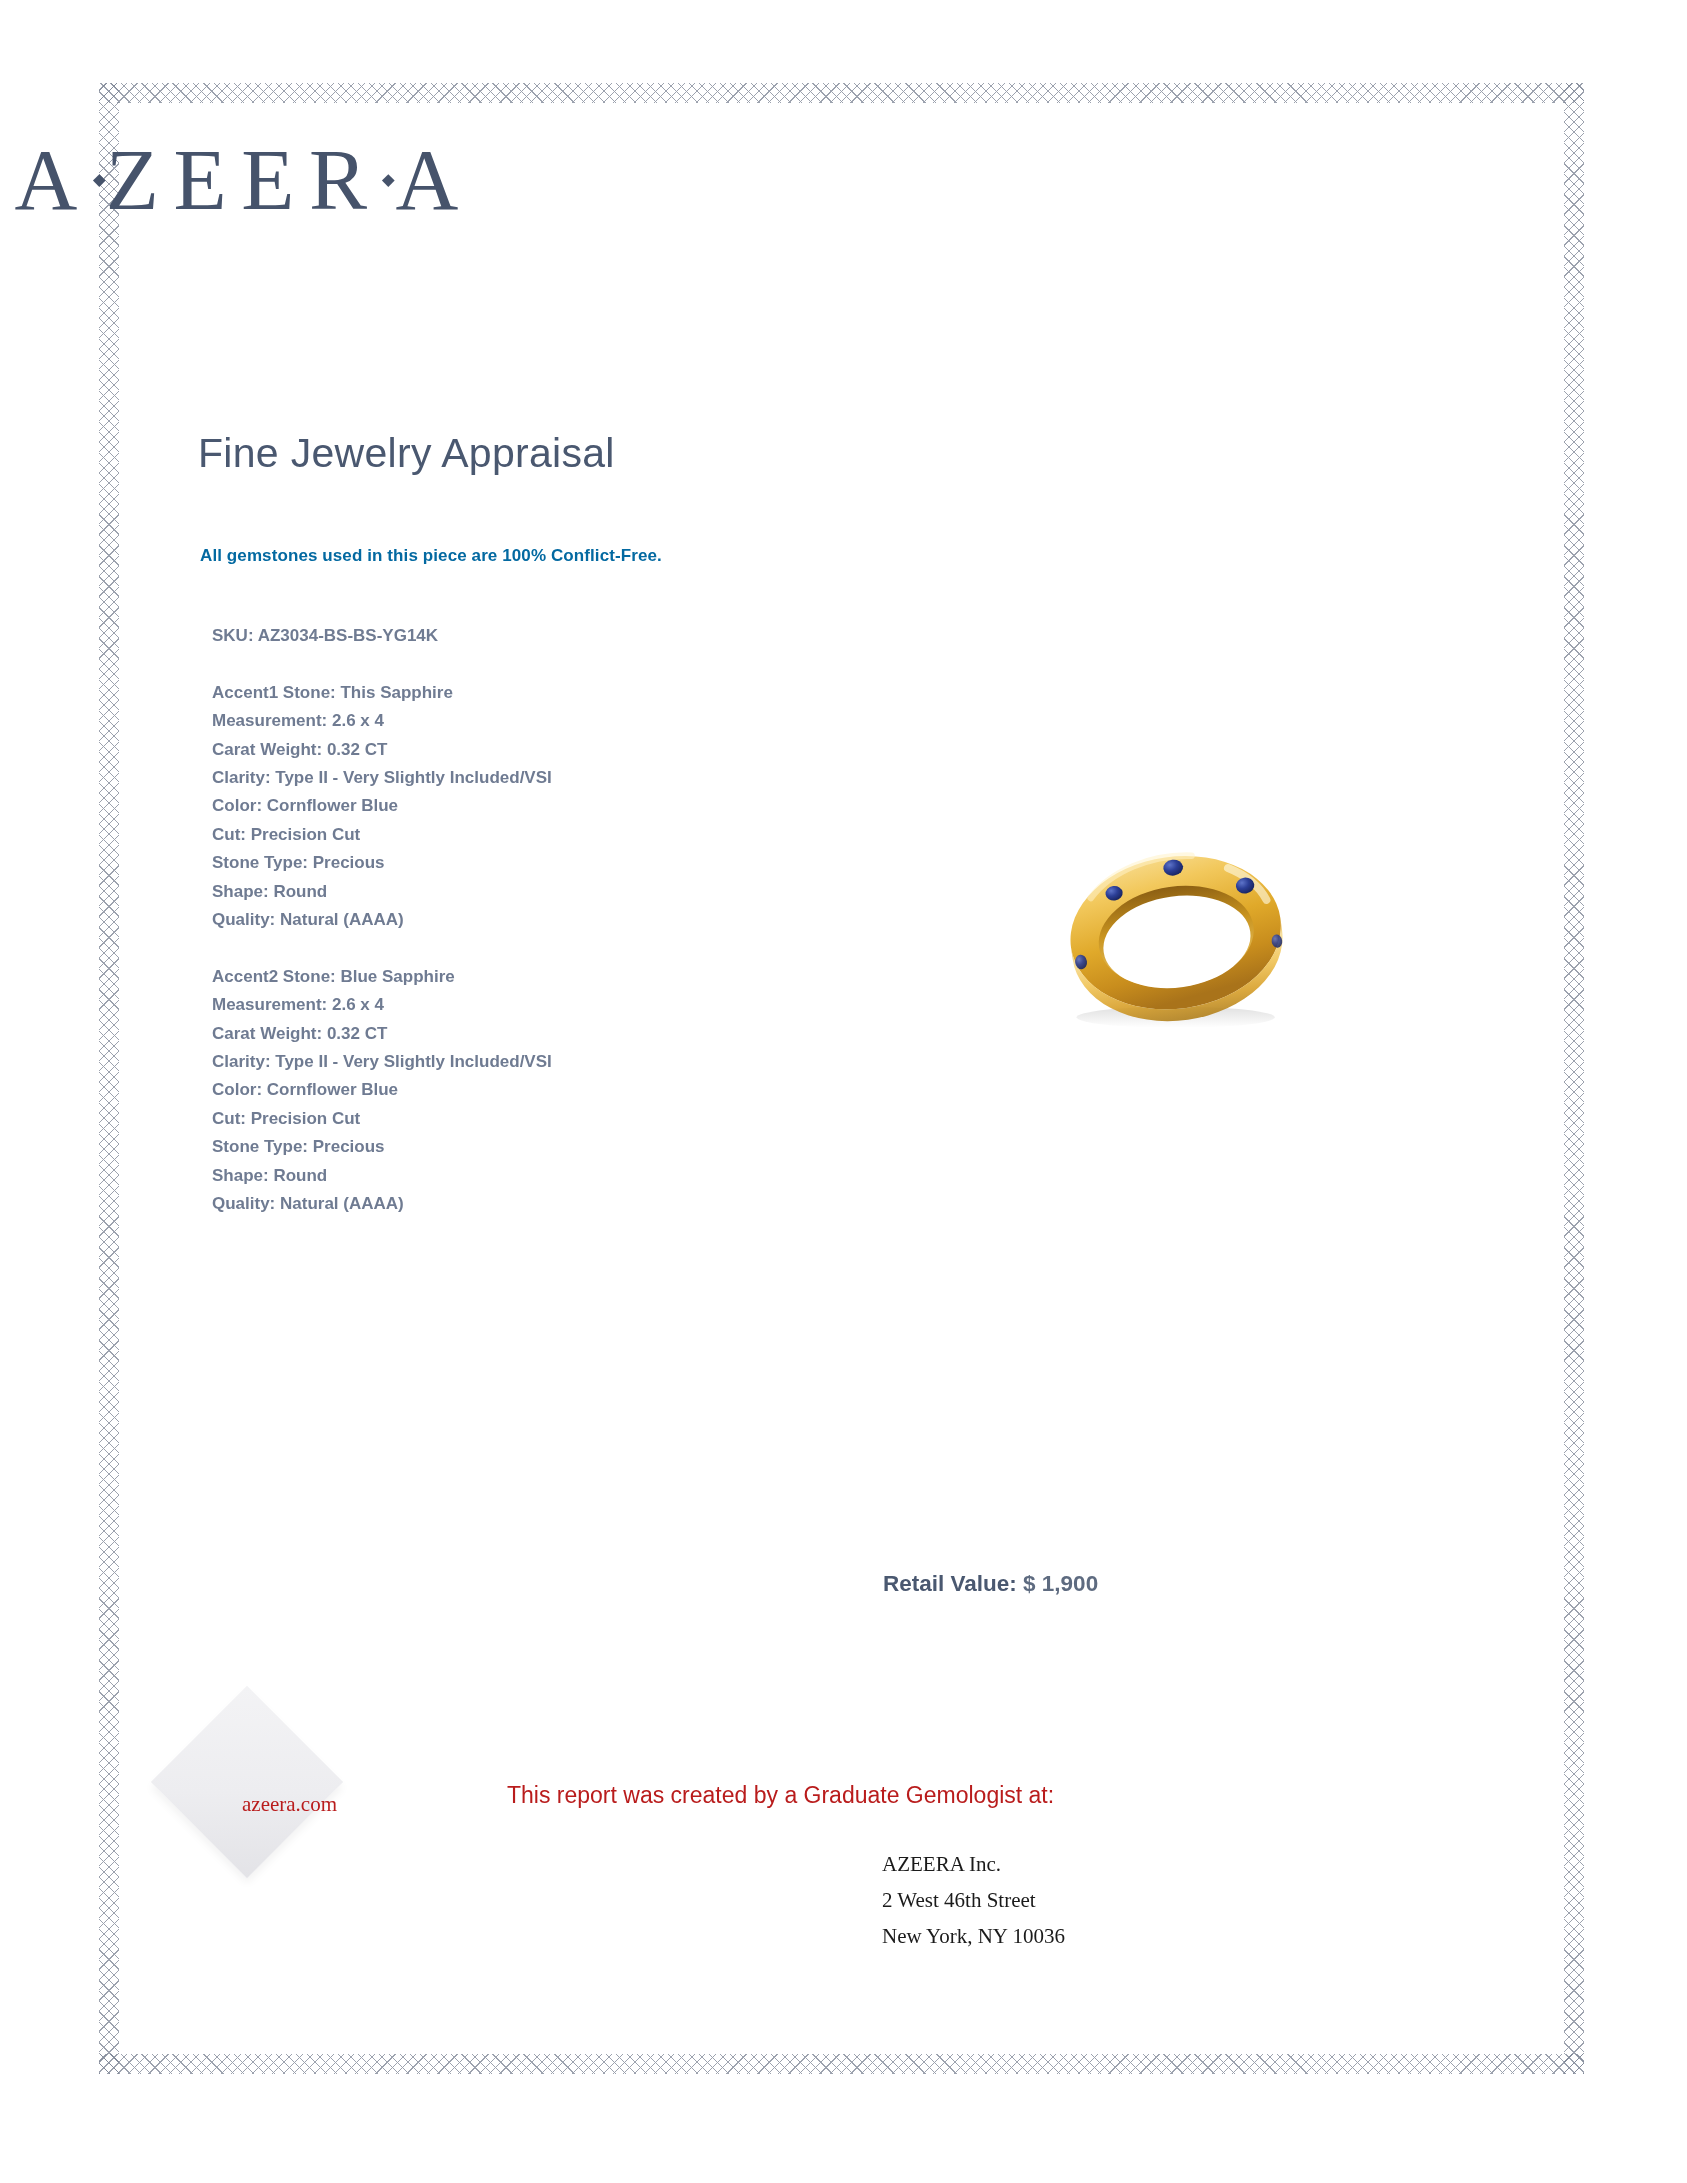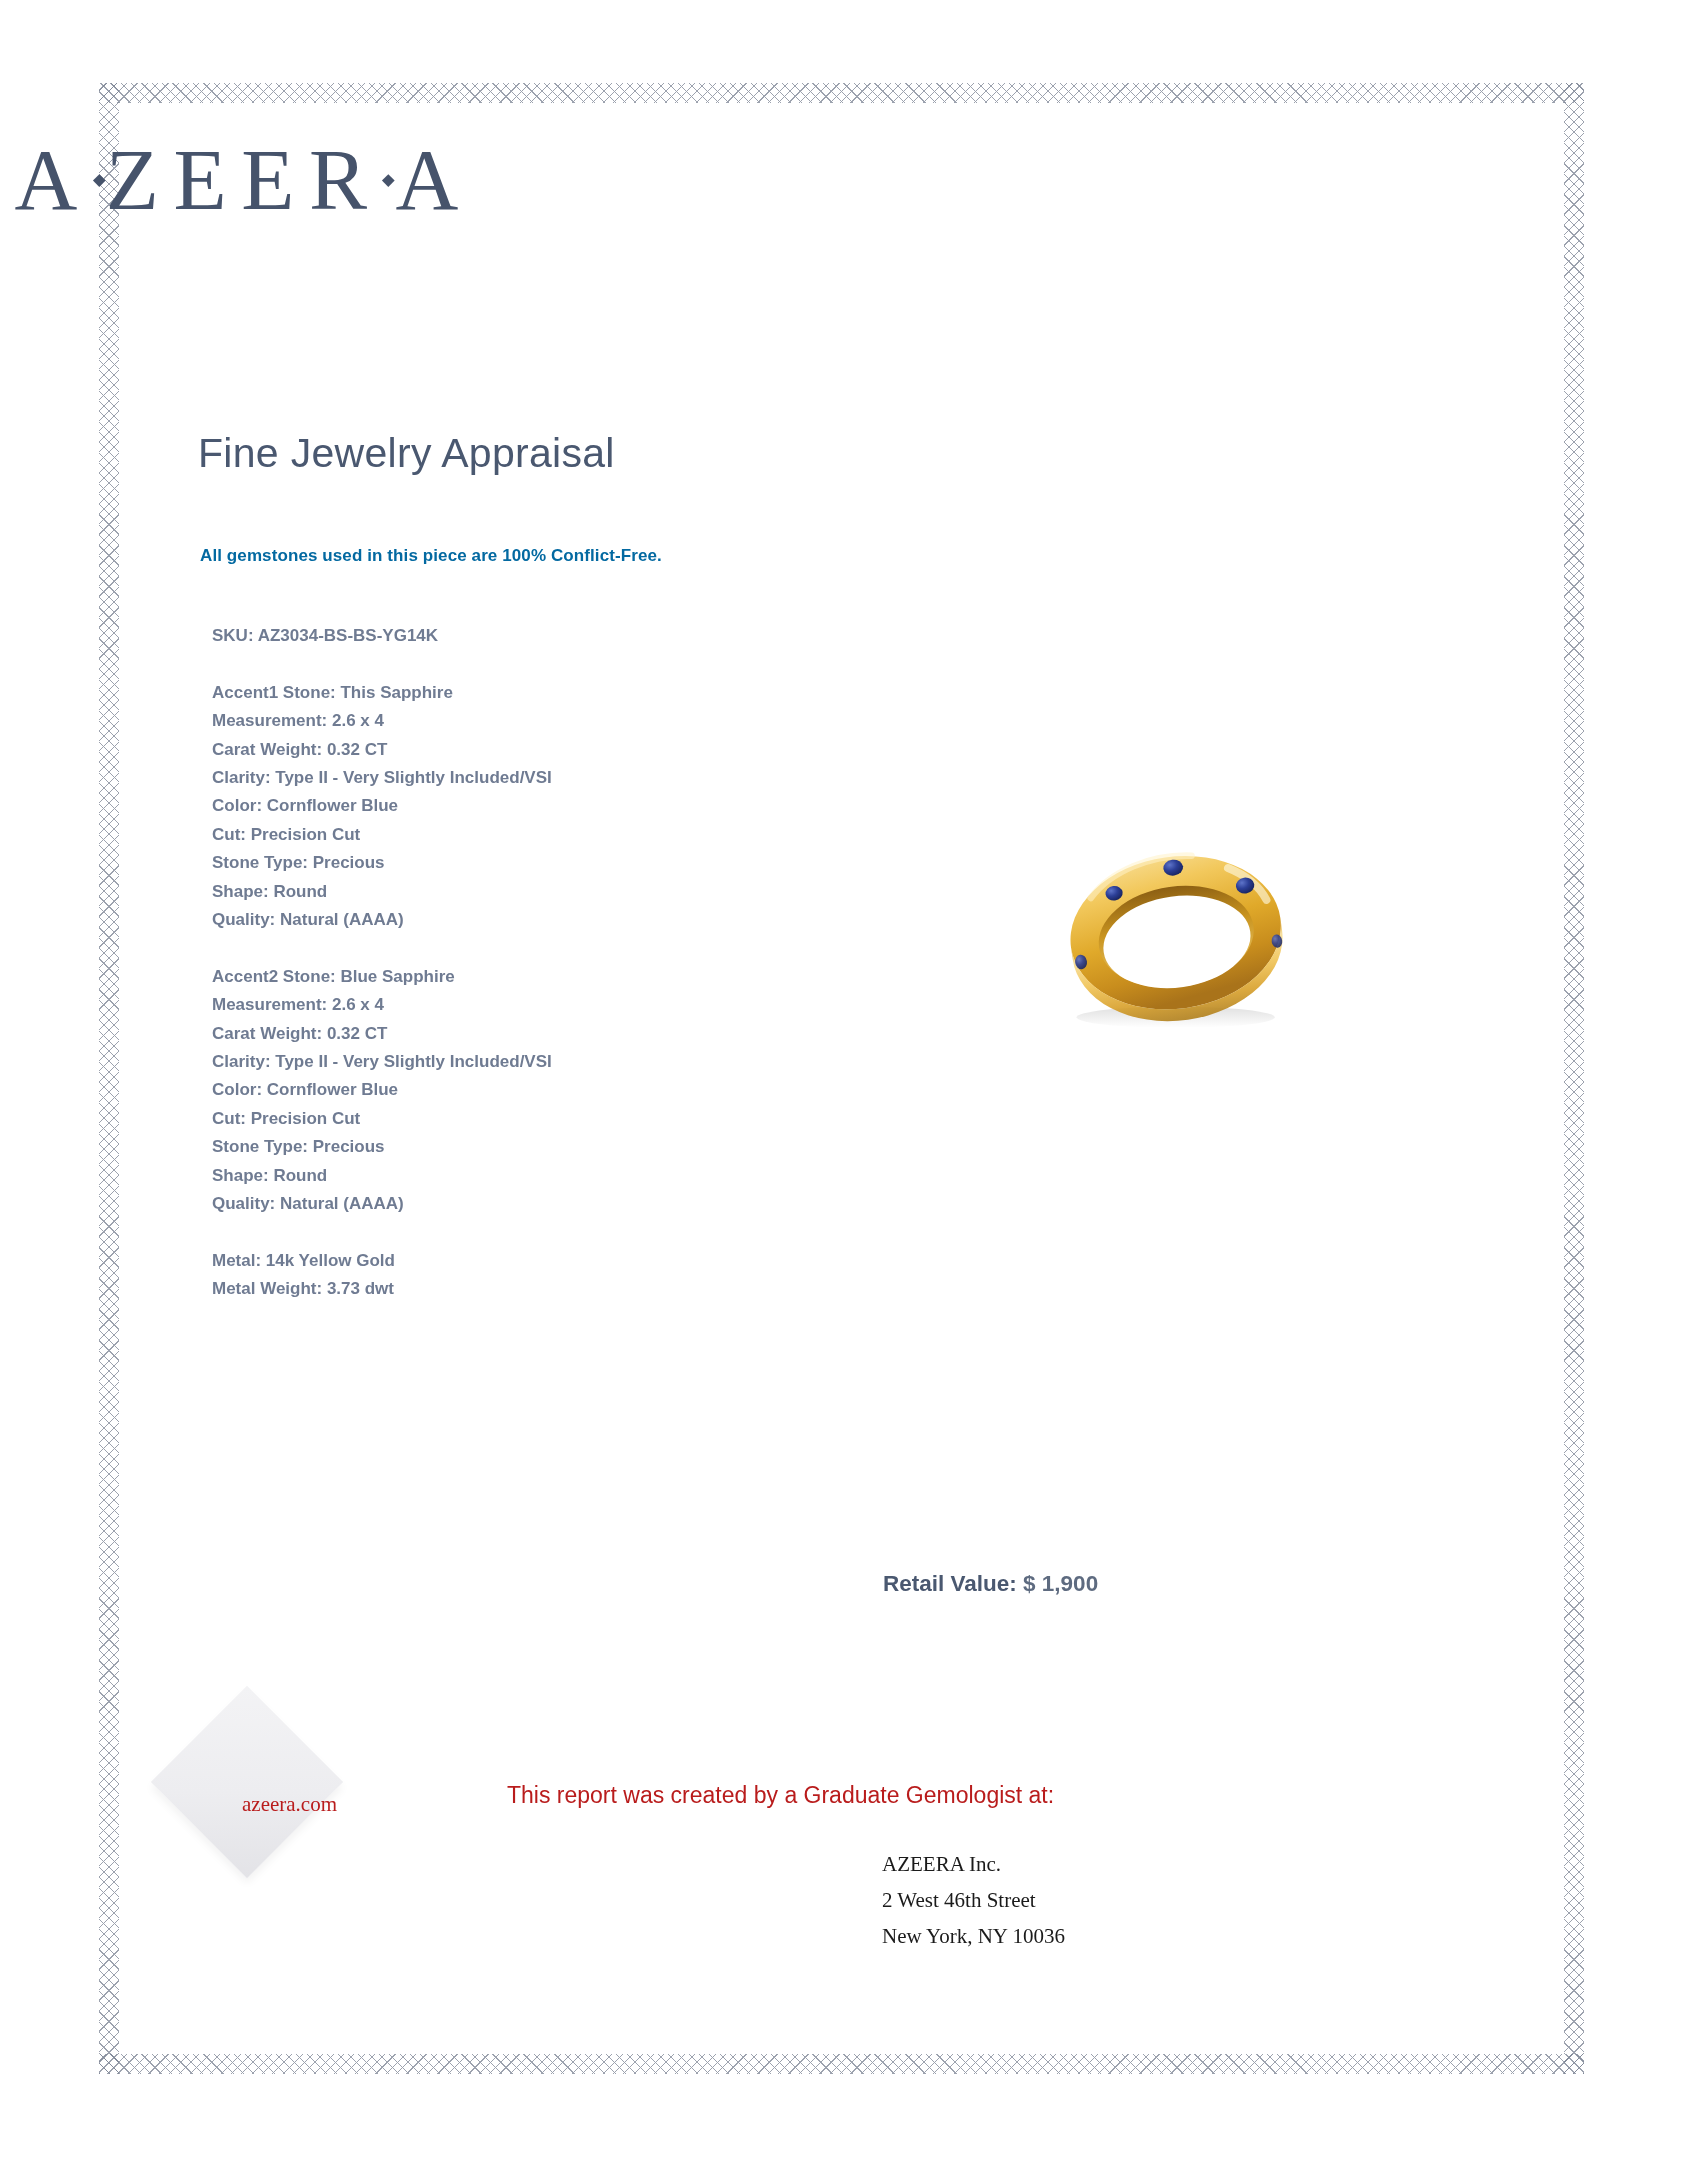--- a/index.html
+++ b/index.html
@@ -209,24 +209,20 @@
     <div class="line">Carat Weight: 0.32 CT</div>
     <div class="line">Clarity: Type II - Very Slightly Included/VSI</div>
     <div class="line">Color: Cornflower Blue</div>
     <div class="line">Cut: Precision Cut</div>
     <div class="line">Stone Type: Precious</div>
     <div class="line">Shape: Round</div>
     <div class="line">Quality: Natural (AAAA)</div>
   </div>
 
 
-  <div class="group">
-    <div class="line">Metal: 14k Yellow Gold</div>
-    <div class="line">Metal Weight: 3.73 dwt</div>
-  </div>
 </div>
 
 <div class="ring-figure">
   <svg width="370" height="218" viewBox="0 0 560 330" xmlns="http://www.w3.org/2000/svg">
     <defs>
       <linearGradient id="goldOuter" x1="0" y1="0" x2="0.2" y2="1">
         <stop offset="0%" stop-color="#f9e09a"></stop>
         <stop offset="25%" stop-color="#f2c85c"></stop>
         <stop offset="55%" stop-color="#e0a92a"></stop>
         <stop offset="80%" stop-color="#c88d1d"></stop>

